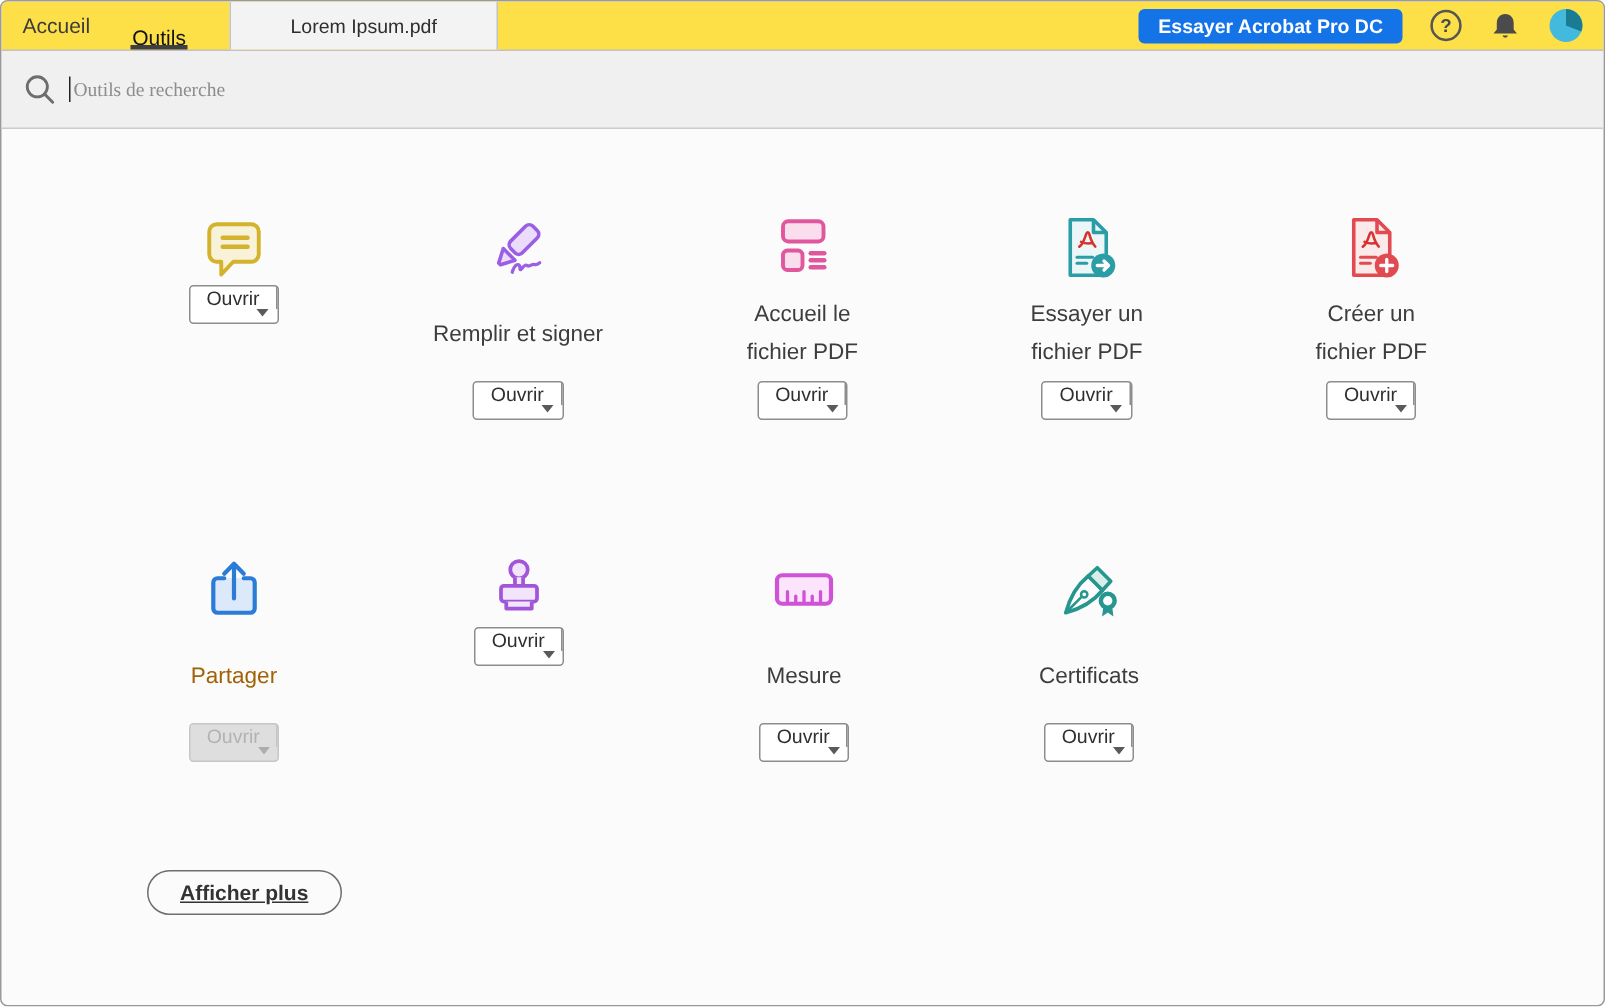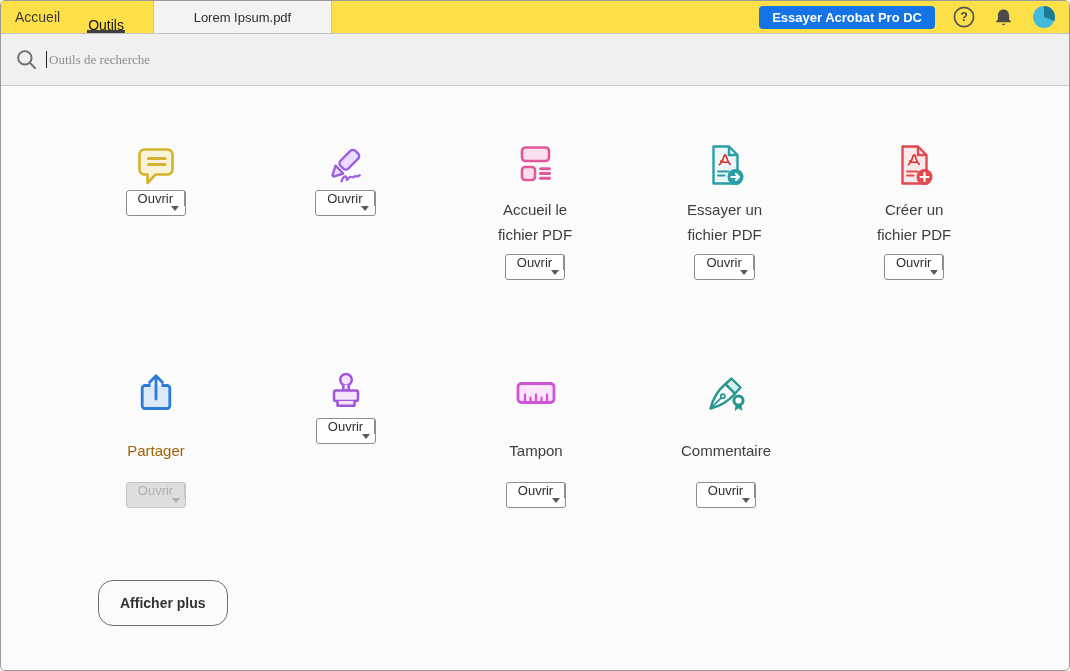--- a/index.html
+++ b/index.html
@@ -48,23 +48,23 @@
     border:1px solid #8d8d8d;border-radius:3px;cursor:pointer;box-sizing:content-box;flex-direction:column;}
   .btn-main{display:flex;align-items:center;padding:0 11px;font-size:13px;
     color:#2f2f2f;border-right:1px solid #8d8d8d;}
   .btn-arrow{width:19px;display:flex;align-items:center;justify-content:center;}
   .tri{width:0;height:0;border-left:4px solid transparent;
     border-right:4px solid transparent;border-top:5px solid #5a5a5a;}
   .split-btn.disabled{background:#dedede;border-color:#c6c6c6;cursor:default;}
   .split-btn.disabled .btn-main{color:#b2b2b2;border-right-color:#c6c6c6;}
   .split-btn.disabled .tri{border-top-color:#adadad;}
   
-  .show-more{display:block;margin:72px 0 0 37px;height:46px;padding:0 21px;
+  .show-more{display:block;margin:72px 0 0 37px;height:30px;padding:0 21px;
     border:1px solid #6e6e6e;border-radius:15px;background:transparent;
-    font-size:14px;font-weight:bold;color:#333;font-family:inherit;cursor:pointer;}
+    font-size:14px;font-weight:bold;color:#333;font-family:inherit;cursor:pointer;text-decoration:underline;}
 </style>
 </head>
 <body>
 
 <div class="window">
 
   <header class="tabbar">
     <div class="tab">
       <span>Accueil</span>
     </div>
@@ -128,20 +128,23 @@
         <div class="tool-card">
           <div class="tool-icon">
             <svg width="48" height="48" viewBox="0 0 48 48">
               <g transform="translate(-3 10) rotate(45 26 14)">
                 <rect x="20.5" y="-4" width="11" height="21" rx="3.5" fill="#ecdcfb" stroke="#9b5fe3" stroke-width="2.4"></rect>
                 <path d="M20.5 20.5h11L26.8 29.5h-1.6z" fill="#ecdcfb" stroke="#9b5fe3" stroke-width="2.4" stroke-linejoin="round"></path>
               </g>
               <path d="M20.5 40.5c1.6-5.8 5.2-6.6 5.2-2.6 0 3.2 2.6-3.6 4.7-1.9 1.7 1.4 3.2-1.5 4.9-0.7 1.3 0.6 2.5-0.3 3.5-1.1" fill="none" stroke="#9b5fe3" stroke-width="2.2" stroke-linecap="round"></path>
             </svg>
           </div>
+          <div class="tool-label">
+            <div>Remplir et signer</div>
+          </div>
           <div class="split-btn">
             <span class="btn-main">Ouvrir</span>
             <span class="btn-arrow">
               <i class="tri"></i>
             </span>
           </div>
         </div>
         <div class="tool-card">
           <div class="tool-icon">
             <svg width="48" height="48" viewBox="0 0 48 48">
@@ -253,42 +256,42 @@
               <g stroke="#cf53d6" stroke-width="2.2" stroke-linecap="round">
                 <line x1="13" y1="33" x2="13" y2="25.5"></line>
                 <line x1="18.5" y1="33" x2="18.5" y2="28.5"></line>
                 <line x1="24" y1="33" x2="24" y2="25.5"></line>
                 <line x1="29.5" y1="33" x2="29.5" y2="28.5"></line>
                 <line x1="35" y1="33" x2="35" y2="25.5"></line>
               </g>
             </svg>
           </div>
           <div class="tool-label">
-            <div>Tampon</div>
+            <div>Mesure</div>
           </div>
           <div class="split-btn">
             <span class="btn-main">Ouvrir</span>
             <span class="btn-arrow">
               <i class="tri"></i>
             </span>
           </div>
         </div>
         <div class="tool-card">
           <div class="tool-icon">
             <svg width="48" height="48" viewBox="0 0 48 48">
               <path d="M8.5 39.5C11 30 15.5 21.5 23.5 15L33 24.5C26.5 32.5 18 37 8.5 39.5Z" fill="#fdfdfd" stroke="#27968e" stroke-width="2.4" stroke-linejoin="round"></path>
               <path d="M23.5 15L29.5 9.5 38.5 18.5 33 24.5Z" fill="#d9edeb" stroke="#27968e" stroke-width="2.4" stroke-linejoin="round"></path>
               <circle cx="20.8" cy="27.2" r="2.1" fill="none" stroke="#27968e" stroke-width="1.7"></circle>
               <path d="M19.2 28.8L8.5 39.5" stroke="#27968e" stroke-width="1.7" stroke-linecap="round"></path>
               <circle cx="36.5" cy="31.5" r="4.6" fill="#fff" stroke="#27968e" stroke-width="3"></circle>
               <path d="M33.6 35.2l-0.9 6.8 3.8-2.7 3.8 2.7-0.9-6.8z" fill="#27968e"></path>
             </svg>
           </div>
           <div class="tool-label">
-            <div>Commentaire</div>
+            <div>Certificats</div>
           </div>
           <div class="split-btn">
             <span class="btn-main">Ouvrir</span>
             <span class="btn-arrow">
               <i class="tri"></i>
             </span>
           </div>
         </div>
       </div>
     <button class="show-more">Afficher plus</button>

